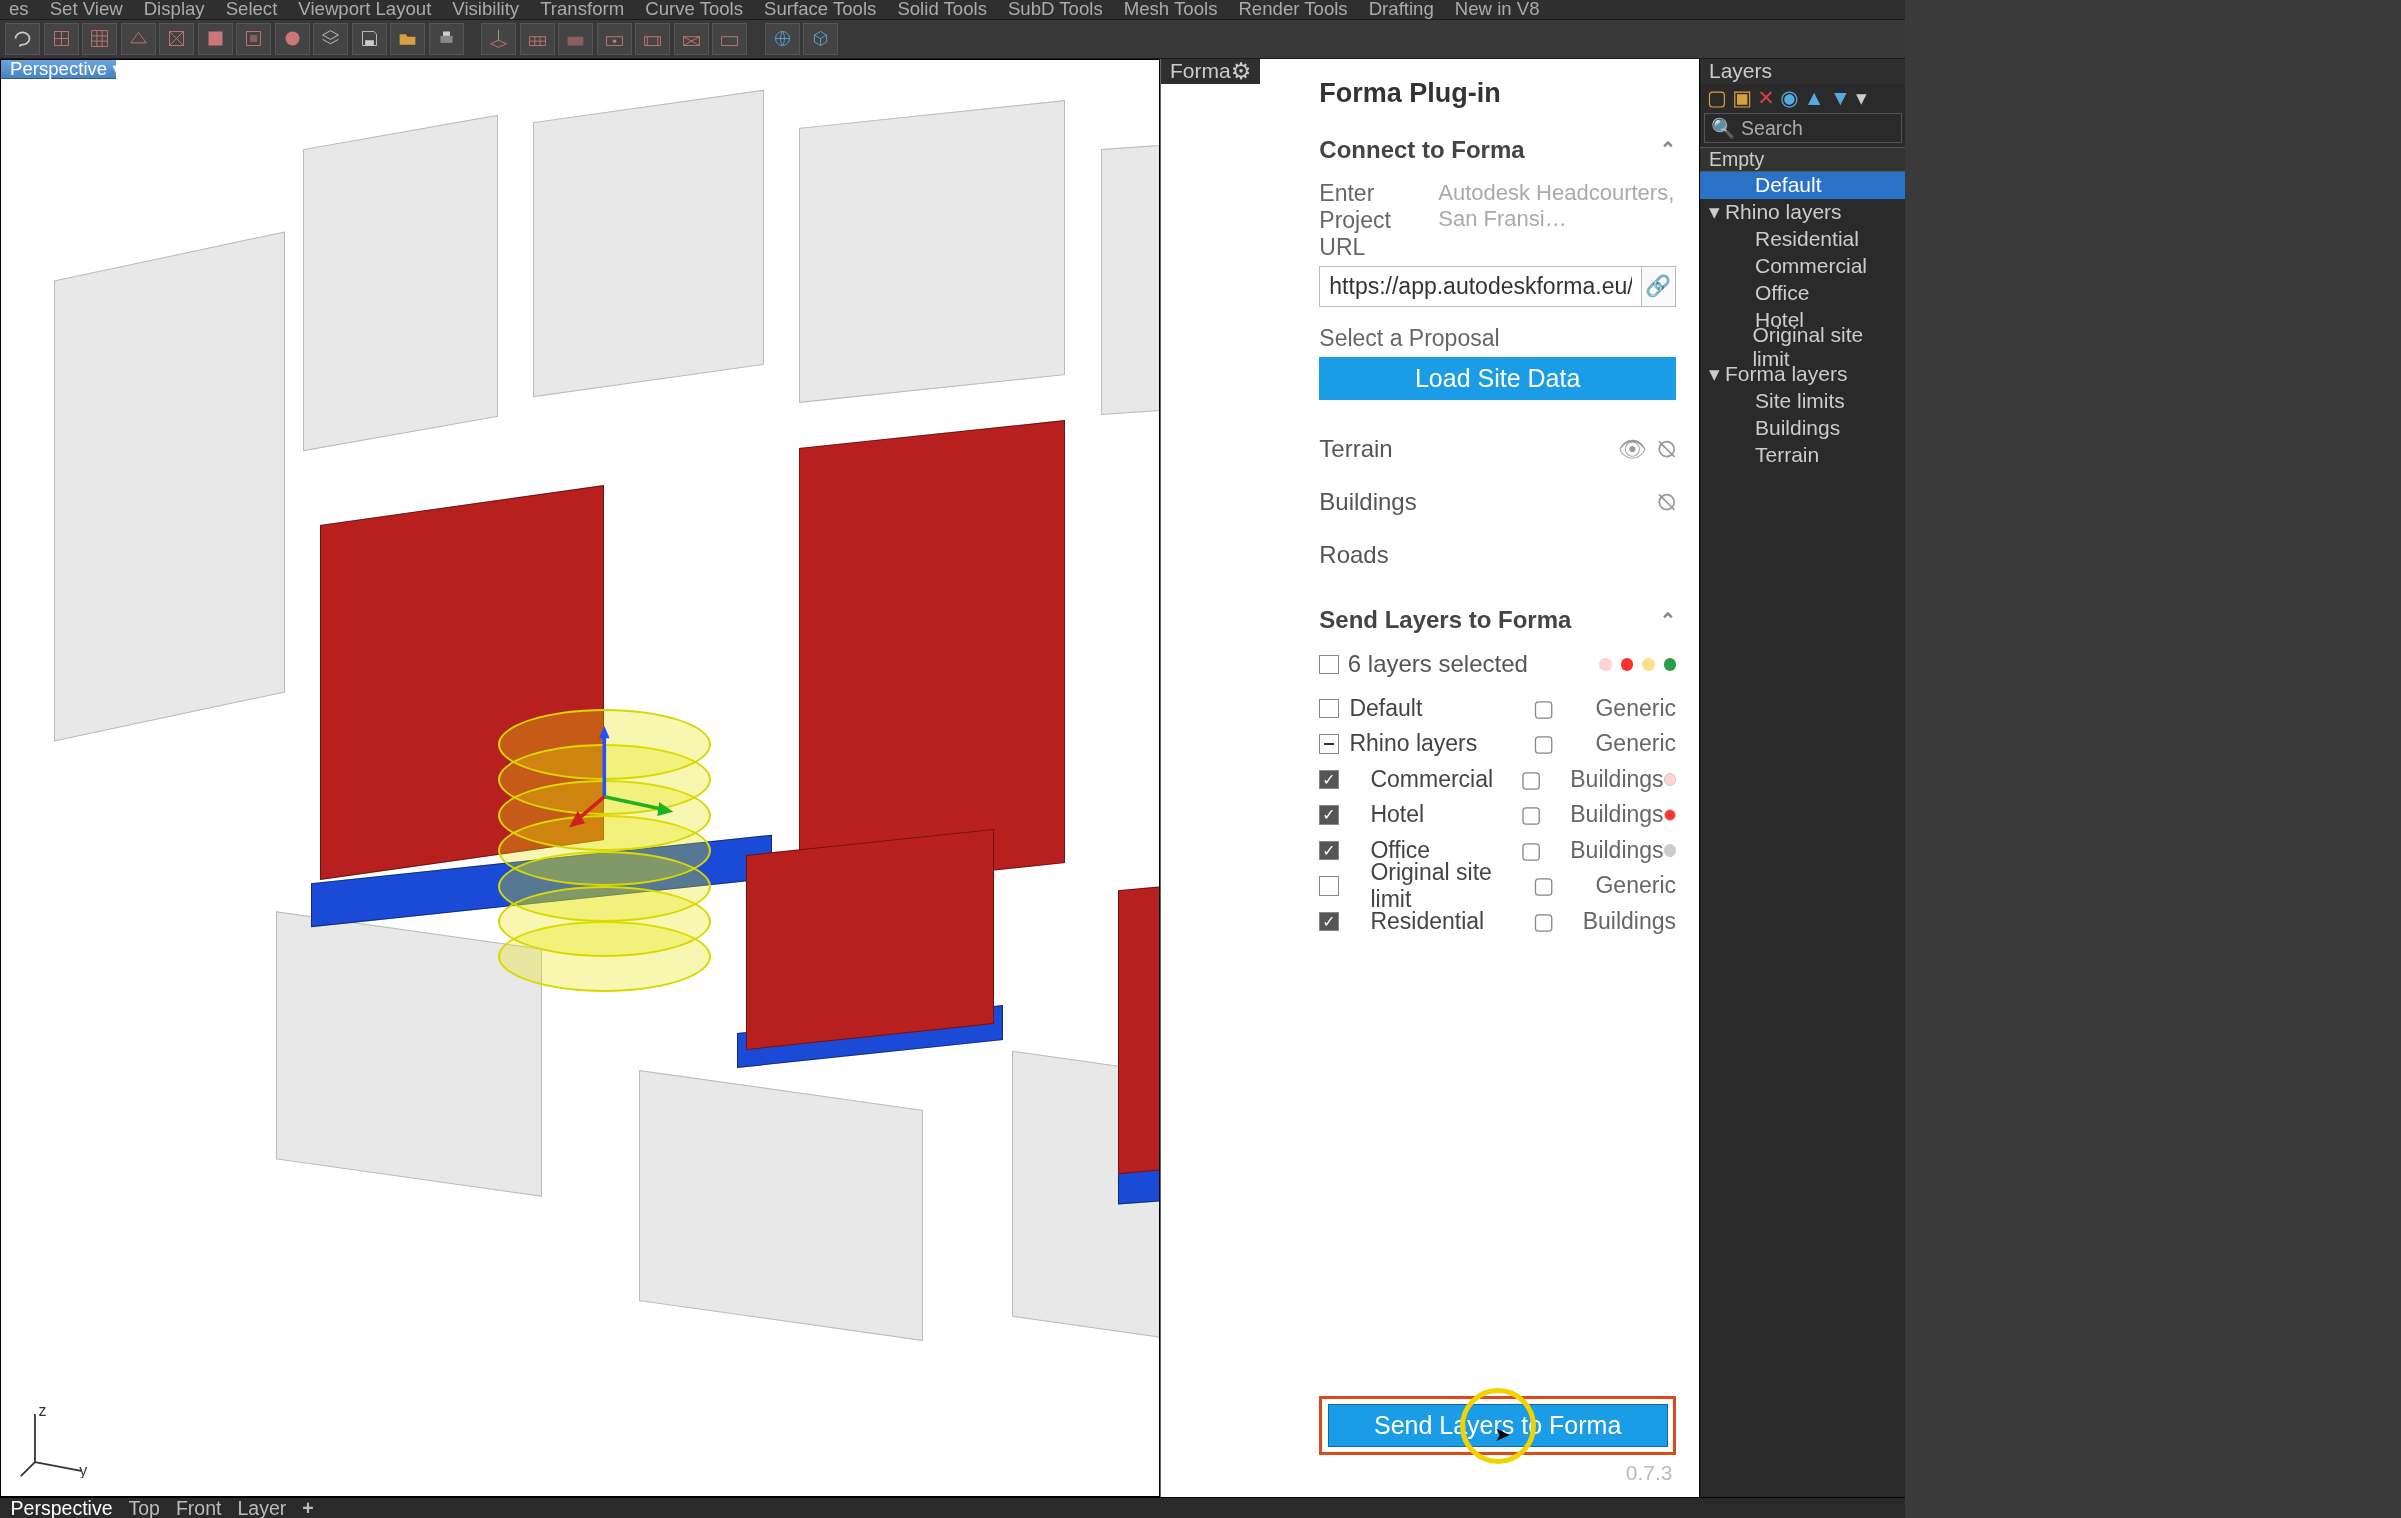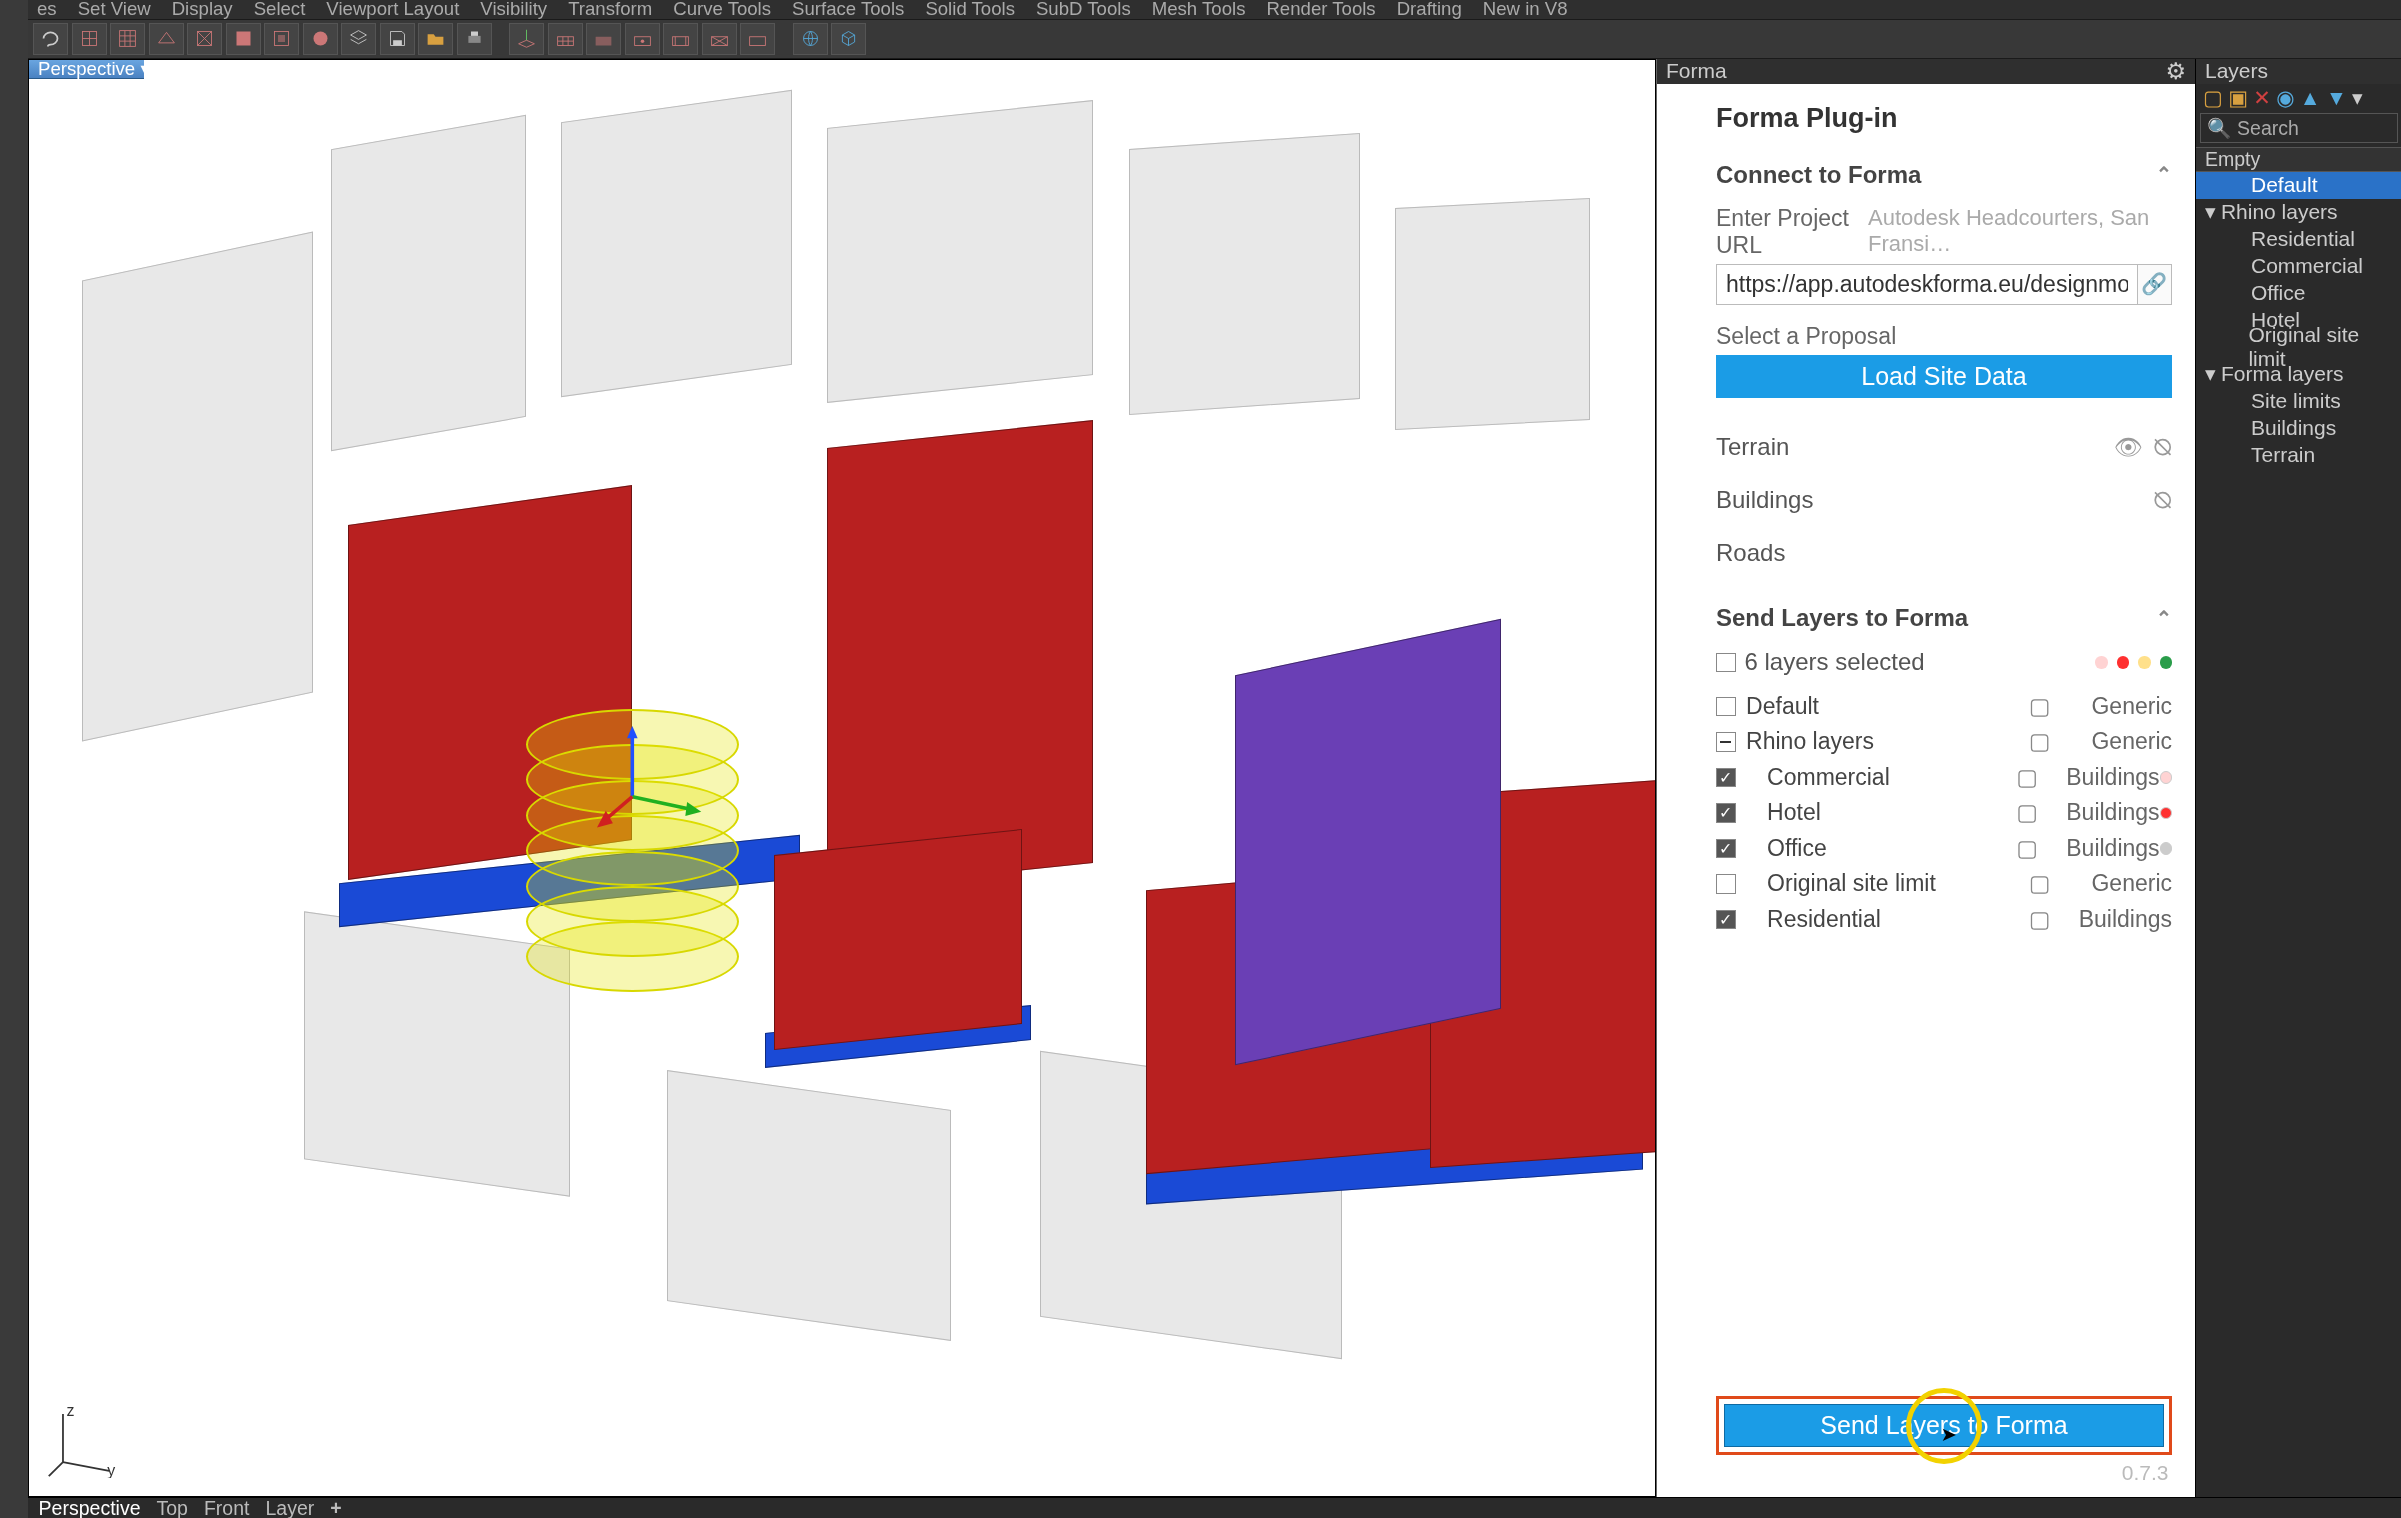--- a/index.html
+++ b/index.html
@@ -1,18 +1,18 @@
 <!DOCTYPE html>
 <html style="font-size:14px"><head>
 <meta charset="utf-8">
 <style>
 * { box-sizing: border-box; margin: 0; padding: 0; font-family: "Segoe UI", Arial, sans-serif; }
 html, body { width: 100%; height: 100%; overflow: hidden; background: #3a3a3a; }
 
-.app { width: 2401px; height: 1518px; transform-origin: top left; display: flex; flex-direction: column; background: #3a3a3a; color: #ccc; padding-left: 28px; }
+.app { width: 1905px; height: 1518px; transform-origin: top left; display: flex; flex-direction: column; background: #3a3a3a; color: #ccc; }
 
 
 .menubar { height: 19.5px; display: flex; align-items: center; gap: 21px; padding: 0 9px; font-size: 18.6px; color: #aaa; background: #2f2f2f; border-bottom: 0.9px solid #1a1a1a; }
 .menubar span { cursor: pointer; }
 
 
 .toolbar { height: 39px; display: flex; align-items: center; gap: 3.5px; padding: 0 5.3px; background: #383838; border-bottom: 0.9px solid #1a1a1a; }
 .toolbar .tool { width: 35px; height: 32px; background: #444; border: 0.9px solid #555; display: flex; align-items: center; justify-content: center; }
 .toolbar .tool svg { width: 21px; height: 21px; }
 
@@ -29,21 +29,21 @@
 
 .scene { position: absolute; inset: 0; }
 .block { position: absolute; border: 1.8px solid rgba(0,0,0,.4); }
 .red { background: #b82020; }
 .purple { background: #6a3fb5; }
 .blue { background: #1a4ad6; }
 .white { background: #e8e8e8; border-color: #bbb; }
 .cyl { position: absolute; border: 2.7px solid #d8d800; border-radius: 50%; background: rgba(230,230,0,.3); }
 
 
-.panel { width: 539px; background: #fff; color: #333; display: flex; flex-direction: column; border-left: 0.9px solid #666; }
+.panel { width: 539px; background: #fff; color: #333; display: flex; flex-direction: row; border-left: 0.9px solid #666; }
 .panel-header { height: 25px; background: #2f2f2f; color: #ccc; display: flex; align-items: center; justify-content: space-between; padding: 0 9px; font-size: 21px; }
 .panel-header .gear { font-size: 23px; }
 .panel-body { flex: 1; padding: 19.5px 23px 12.4px; display: flex; flex-direction: column; overflow: auto; margin-left: 36px; }
 .panel-title { font-size: 27px; font-weight: 600; margin-bottom: 19.5px; }
 .section-header { display: flex; justify-content: space-between; align-items: center; font-weight: 600; font-size: 24px; margin: 7px 0 16px; color: #444; }
 .section-header .chev { color: #888; font-size: 19.5px; }
 .field-label-row { display: flex; font-size: 23px; color: #666; margin-bottom: 5.3px; }
 .field-label-row .hint { color: #aaa; font-size: 22px; }
 .text-input-row { display: flex; gap: 0; margin-bottom: 18px; }
 .text-input { flex: 1; border: 0.9px solid #bbb; padding: 7px 9px; font-size: 23px; color: #333; background: #fff; height: 41px; }

